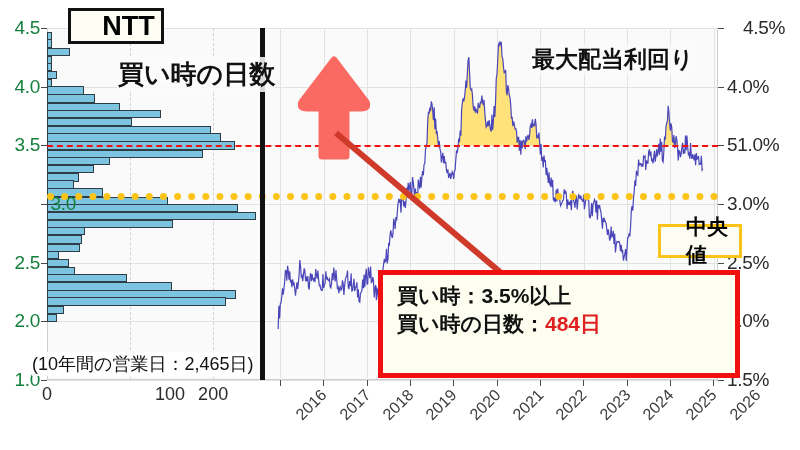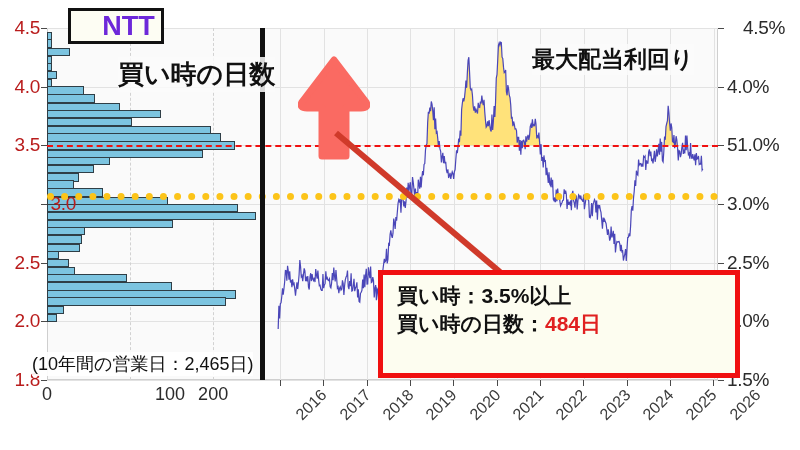--- a/index.html
+++ b/index.html
@@ -10,42 +10,42 @@
   .panel{position:absolute;background:#fafafa;box-sizing:border-box;}
   #hist-panel{left:47px;top:28px;width:216px;height:352px;border:1px solid #cfcfcf;border-right:none;}
   #ts-panel{left:263px;top:28px;width:455px;height:352px;border:1px solid #cfcfcf;border-left:none;}
 
   .vgrid,.hgrid{position:absolute;background:#e2e2e2;}
   .hgrid{height:1px;left:0;right:0;}
   .vgrid{width:1px;top:0;bottom:0;}
   .vgrid.dash{width:0;border-left:1px dashed #d2d2d2;background:none;}
 
   
-  .ylab{position:absolute;right:0;font-size:19px;color:#b91c1c;text-align:right;transform:translateY(-50%);letter-spacing:-.3px;}
+  .ylab{position:absolute;right:0;font-size:19px;color:#15803d;text-align:right;transform:translateY(-50%);letter-spacing:-.3px;}
   .ylab-r{position:absolute;left:0;font-size:19px;color:#2b2b2b;text-align:left;transform:translateY(-50%);letter-spacing:-.3px;}
   .tick{position:absolute;background:#4a4a4a;height:1px;width:6px;}
   .xlab{position:absolute;font-size:18px;color:#2b2b2b;transform:translateX(-50%);}
   .xlab-rot{position:absolute;font-size:16px;color:#3a3a3a;transform-origin:right top;transform:rotate(-45deg);white-space:nowrap;}
 
   
   .bar{position:absolute;background:#7cc4e0;border:1.5px solid #2f3e46;box-sizing:border-box;}
 
   
   #line-threshold{position:absolute;left:47px;width:671px;height:0;border-top:2.5px dashed #f01010;z-index:9;}
   #line-median{position:absolute;left:47px;width:671px;height:0;border-top:7px dotted #fcc419;z-index:9;}
 
   
   #divider{position:absolute;left:260px;top:28px;width:5px;height:352px;background:#111;z-index:14;}
 
   
   #ts-svg{position:absolute;left:263px;top:28px;width:455px;height:352px;z-index:8;}
 
   
   .boxlbl{position:absolute;background:#fdfdf3;display:flex;align-items:center;justify-content:center;
-          font-weight:bold;color:#6d28d9;box-sizing:border-box;z-index:20;padding-left:25px;}
+          font-weight:bold;color:#000000;box-sizing:border-box;z-index:20;padding-left:25px;}
   #ntt-label{left:68px;top:8px;width:96px;height:36px;border:3.5px solid #111;font-size:27px;}
   #median-label{left:658px;top:224px;width:84px;height:34px;border:3.5px solid #fcc419;font-size:21px;}
 
   .plainlbl{position:absolute;font-weight:bold;color:#111;background:rgba(250,250,250,.86);z-index:18;white-space:nowrap;}
   #hist-title{left:118px;top:57px;font-size:26px;}
   #ts-title{left:532px;top:44px;font-size:23px;font-family:Liberation Mono, monospace;}
   #bizdays{left:32px;top:352px;font-size:18px;font-weight:normal;background:rgba(255,255,255,.9);}
 
   
   #annot{position:absolute;left:378px;top:270px;width:362px;height:108px;background:#fdfdf0;
@@ -131,21 +131,21 @@
   <svg id="ts-svg" viewBox="0 0 455 352" preserveAspectRatio="none">
     <path id="ts-fill" fill="#ffe27a" stroke="none" d="M163.22 117.33 L163.22 117.28 L163.94 115.67 L164.67 94.37 L165.39 83.68 L166.11 85.60 L166.83 79.65 L167.56 83.17 L168.28 73.48 L169.00 76.20 L169.72 82.66 L170.44 92.26 L171.17 79.36 L171.89 101.17 L172.61 90.50 L173.33 104.82 L174.06 103.87 L174.78 110.92 L175.50 117.33 Z M176.22 117.33 L176.22 112.98 L176.94 117.33 Z M195.72 117.33 L195.72 110.49 L196.44 114.26 L197.17 102.57 L197.89 107.68 L198.61 81.80 L199.33 75.23 L200.06 70.23 L200.78 73.28 L201.50 69.59 L202.22 62.48 L202.94 52.46 L203.67 59.84 L204.39 44.13 L205.11 32.40 L205.83 29.17 L206.56 44.23 L207.28 60.06 L208.00 61.82 L208.72 61.03 L209.44 67.18 L210.17 78.23 L210.89 82.57 L211.61 78.29 L212.33 84.74 L213.06 81.49 L213.78 83.24 L214.50 85.58 L215.22 74.88 L215.94 79.18 L216.67 79.45 L217.39 73.56 L218.11 75.46 L218.83 67.54 L219.56 73.93 L220.28 77.12 L221.00 71.79 L221.72 83.45 L222.44 92.25 L223.17 99.17 L223.89 98.04 L224.61 93.27 L225.33 98.17 L226.06 92.21 L226.78 97.11 L227.50 101.96 L228.22 103.54 L228.94 86.49 L229.67 102.04 L230.39 93.30 L231.11 78.08 L231.83 88.98 L232.56 73.98 L233.28 50.06 L234.00 46.62 L234.72 32.30 L235.44 17.36 L236.17 14.87 L236.89 17.27 L237.61 14.19 L238.33 14.63 L239.06 29.19 L239.78 30.41 L240.50 39.16 L241.22 44.73 L241.94 43.92 L242.67 41.99 L243.39 63.57 L244.11 67.27 L244.83 57.07 L245.56 60.69 L246.28 67.22 L247.00 69.54 L247.72 76.92 L248.44 90.03 L249.17 89.60 L249.89 98.18 L250.61 93.48 L251.33 96.47 L252.06 100.98 L252.78 100.78 L253.50 102.55 L254.22 114.67 L254.94 109.31 L255.67 109.32 L256.39 117.33 Z M257.11 117.33 L257.11 112.02 L257.83 117.33 Z M258.56 117.33 L258.56 112.69 L259.28 117.33 Z M260.00 117.33 L260.00 112.57 L260.72 112.10 L261.44 114.03 L262.17 117.33 Z M262.89 117.33 L262.89 108.16 L263.61 113.56 L264.33 109.76 L265.06 106.96 L265.78 111.83 L266.50 108.46 L267.22 98.64 L267.94 96.52 L268.67 99.89 L269.39 91.31 L270.11 97.92 L270.83 96.77 L271.56 97.45 L272.28 90.86 L273.00 96.10 L273.72 109.27 L274.44 108.03 L275.17 110.31 L275.89 104.55 L276.61 115.06 L277.33 117.33 Z M278.06 117.33 L278.06 116.16 L278.78 117.33 Z M395.78 117.33 L395.78 115.74 L396.50 117.33 Z M397.22 117.33 L397.22 110.41 L397.94 117.33 Z M398.67 117.33 L398.67 113.90 L399.39 117.33 Z M401.56 117.33 L401.56 108.47 L402.28 111.82 L403.00 98.67 L403.72 95.50 L404.44 92.57 L405.17 77.90 L405.89 84.57 L406.61 95.32 L407.33 102.65 L408.06 95.44 L408.78 99.78 L409.50 113.56 L410.22 114.26 L410.94 107.15 L411.67 117.33 Z M412.39 117.33 L412.39 115.65 L413.11 108.23 L413.83 111.85 L414.56 117.33 Z M419.61 117.33 L419.61 114.88 L420.33 117.33 Z M422.50 117.33 L422.50 107.45 L423.22 117.33 Z M423.94 117.33 L423.94 107.55 L424.67 117.33 Z M427.56 117.33 L427.56 115.07 L428.28 117.33 Z "></path>
     <path id="ts-path" fill="none" stroke="#4a46b8" stroke-width="1.2" d="M15.17 300.96 L15.89 277.88 L16.61 290.43 L17.33 275.75 L18.06 274.73 L18.78 268.45 L19.50 260.31 L20.22 266.76 L20.94 260.76 L21.67 253.82 L22.39 242.47 L23.11 242.73 L23.83 252.80 L24.56 237.89 L25.28 242.83 L26.00 251.67 L26.72 243.36 L27.44 254.56 L28.17 251.74 L28.89 259.13 L29.61 251.38 L30.33 256.43 L31.06 255.32 L31.78 261.11 L32.50 267.75 L33.22 260.73 L33.94 254.32 L34.67 261.06 L35.39 254.71 L36.11 246.43 L36.83 232.03 L37.56 238.62 L38.28 248.72 L39.00 247.45 L39.72 253.15 L40.44 247.04 L41.17 240.32 L41.89 242.90 L42.61 253.25 L43.33 248.68 L44.06 253.47 L44.78 248.10 L45.50 259.07 L46.22 261.46 L46.94 249.56 L47.67 245.19 L48.39 253.07 L49.11 246.12 L49.83 251.18 L50.56 252.53 L51.28 249.56 L52.00 254.06 L52.72 240.96 L53.44 246.89 L54.17 250.65 L54.89 242.48 L55.61 251.60 L56.33 257.75 L57.06 257.24 L57.78 261.10 L58.50 262.37 L59.22 262.36 L59.94 246.07 L60.67 260.15 L61.39 256.96 L62.11 255.41 L62.83 243.28 L63.56 251.56 L64.28 249.81 L65.00 252.17 L65.72 252.56 L66.44 250.95 L67.17 258.78 L67.89 259.90 L68.61 254.92 L69.33 245.09 L70.06 252.13 L70.78 239.62 L71.50 248.01 L72.22 253.34 L72.94 242.13 L73.67 250.70 L74.39 260.06 L75.11 258.86 L75.83 265.06 L76.56 260.21 L77.28 258.83 L78.00 262.14 L78.72 261.20 L79.44 252.33 L80.17 255.36 L80.89 267.04 L81.61 257.54 L82.33 251.64 L83.06 249.01 L83.78 247.84 L84.50 242.56 L85.22 258.74 L85.94 261.13 L86.67 253.05 L87.39 258.14 L88.11 245.39 L88.83 263.01 L89.56 262.65 L90.28 257.40 L91.00 250.88 L91.72 263.21 L92.44 260.01 L93.17 258.50 L93.89 254.34 L94.61 269.43 L95.33 261.18 L96.06 273.43 L96.78 274.13 L97.50 265.19 L98.22 264.28 L98.94 262.30 L99.67 251.59 L100.39 260.10 L101.11 246.50 L101.83 259.24 L102.56 247.22 L103.28 240.86 L104.00 256.01 L104.72 255.96 L105.44 239.24 L106.17 245.57 L106.89 250.24 L107.61 238.52 L108.33 254.51 L109.06 253.99 L109.78 249.13 L110.50 252.65 L111.22 269.50 L111.94 260.29 L112.67 257.12 L113.39 272.27 L114.11 260.79 L114.83 262.21 L115.56 271.63 L116.28 263.62 L117.00 253.84 L117.72 250.80 L118.44 245.75 L119.17 258.24 L119.89 241.96 L120.61 236.22 L121.33 230.80 L122.06 233.82 L122.78 232.69 L123.50 220.71 L124.22 235.51 L124.94 231.28 L125.67 215.81 L126.39 216.63 L127.11 206.31 L127.83 202.24 L128.56 207.62 L129.28 209.89 L130.00 205.17 L130.72 190.54 L131.44 194.57 L132.17 200.86 L132.89 188.98 L133.61 192.60 L134.33 183.98 L135.06 175.41 L135.78 171.87 L136.50 173.58 L137.22 170.98 L137.94 184.76 L138.67 171.58 L139.39 169.56 L140.11 171.58 L140.83 178.39 L141.56 173.34 L142.28 180.01 L143.00 173.52 L143.72 159.52 L144.44 169.72 L145.17 154.83 L145.89 163.79 L146.61 157.91 L147.33 154.20 L148.06 169.52 L148.78 166.74 L149.50 149.13 L150.22 154.17 L150.94 160.84 L151.67 168.56 L152.39 160.50 L153.11 170.45 L153.83 164.17 L154.56 171.38 L155.28 151.68 L156.00 156.44 L156.72 160.72 L157.44 148.83 L158.17 159.34 L158.89 149.27 L159.61 143.06 L160.33 147.31 L161.06 136.45 L161.78 135.55 L162.50 121.72 L163.22 117.28 L163.94 115.67 L164.67 94.37 L165.39 83.68 L166.11 85.60 L166.83 79.65 L167.56 83.17 L168.28 73.48 L169.00 76.20 L169.72 82.66 L170.44 92.26 L171.17 79.36 L171.89 101.17 L172.61 90.50 L173.33 104.82 L174.06 103.87 L174.78 110.92 L175.50 119.18 L176.22 112.98 L176.94 120.91 L177.67 123.27 L178.39 134.44 L179.11 128.72 L179.83 124.75 L180.56 135.25 L181.28 127.98 L182.00 135.51 L182.72 133.83 L183.44 142.27 L184.17 145.12 L184.89 141.27 L185.61 150.00 L186.33 147.89 L187.06 144.91 L187.78 150.84 L188.50 146.83 L189.22 143.78 L189.94 145.67 L190.67 150.88 L191.39 143.71 L192.11 141.55 L192.83 131.22 L193.56 122.21 L194.28 125.07 L195.00 119.18 L195.72 110.49 L196.44 114.26 L197.17 102.57 L197.89 107.68 L198.61 81.80 L199.33 75.23 L200.06 70.23 L200.78 73.28 L201.50 69.59 L202.22 62.48 L202.94 52.46 L203.67 59.84 L204.39 44.13 L205.11 32.40 L205.83 29.17 L206.56 44.23 L207.28 60.06 L208.00 61.82 L208.72 61.03 L209.44 67.18 L210.17 78.23 L210.89 82.57 L211.61 78.29 L212.33 84.74 L213.06 81.49 L213.78 83.24 L214.50 85.58 L215.22 74.88 L215.94 79.18 L216.67 79.45 L217.39 73.56 L218.11 75.46 L218.83 67.54 L219.56 73.93 L220.28 77.12 L221.00 71.79 L221.72 83.45 L222.44 92.25 L223.17 99.17 L223.89 98.04 L224.61 93.27 L225.33 98.17 L226.06 92.21 L226.78 97.11 L227.50 101.96 L228.22 103.54 L228.94 86.49 L229.67 102.04 L230.39 93.30 L231.11 78.08 L231.83 88.98 L232.56 73.98 L233.28 50.06 L234.00 46.62 L234.72 32.30 L235.44 17.36 L236.17 14.87 L236.89 17.27 L237.61 14.19 L238.33 14.63 L239.06 29.19 L239.78 30.41 L240.50 39.16 L241.22 44.73 L241.94 43.92 L242.67 41.99 L243.39 63.57 L244.11 67.27 L244.83 57.07 L245.56 60.69 L246.28 67.22 L247.00 69.54 L247.72 76.92 L248.44 90.03 L249.17 89.60 L249.89 98.18 L250.61 93.48 L251.33 96.47 L252.06 100.98 L252.78 100.78 L253.50 102.55 L254.22 114.67 L254.94 109.31 L255.67 109.32 L256.39 122.65 L257.11 112.02 L257.83 126.66 L258.56 112.69 L259.28 120.12 L260.00 112.57 L260.72 112.10 L261.44 114.03 L262.17 121.27 L262.89 108.16 L263.61 113.56 L264.33 109.76 L265.06 106.96 L265.78 111.83 L266.50 108.46 L267.22 98.64 L267.94 96.52 L268.67 99.89 L269.39 91.31 L270.11 97.92 L270.83 96.77 L271.56 97.45 L272.28 90.86 L273.00 96.10 L273.72 109.27 L274.44 108.03 L275.17 110.31 L275.89 104.55 L276.61 115.06 L277.33 126.38 L278.06 116.16 L278.78 132.94 L279.50 128.93 L280.22 139.41 L280.94 127.43 L281.67 133.24 L282.39 132.79 L283.11 147.12 L283.83 139.90 L284.56 147.14 L285.28 154.90 L286.00 144.26 L286.72 155.84 L287.44 157.47 L288.17 149.55 L288.89 159.33 L289.61 151.71 L290.33 171.38 L291.06 172.71 L291.78 169.28 L292.50 174.16 L293.22 161.49 L293.94 173.13 L294.67 160.64 L295.39 168.20 L296.11 165.93 L296.83 172.96 L297.56 177.76 L298.28 176.00 L299.00 174.78 L299.72 172.43 L300.44 172.16 L301.17 161.23 L301.89 165.81 L302.61 162.62 L303.33 166.39 L304.06 181.02 L304.78 171.43 L305.50 176.82 L306.22 174.76 L306.94 176.35 L307.67 172.44 L308.39 182.26 L309.11 166.13 L309.83 162.86 L310.56 172.64 L311.28 175.11 L312.00 179.65 L312.72 169.70 L313.44 168.58 L314.17 181.36 L314.89 173.11 L315.61 166.87 L316.33 167.85 L317.06 171.18 L317.78 167.48 L318.50 171.76 L319.22 171.82 L319.94 173.77 L320.67 166.66 L321.39 181.25 L322.11 176.19 L322.83 171.53 L323.56 168.09 L324.28 166.79 L325.00 171.83 L325.72 172.71 L326.44 189.11 L327.17 189.71 L327.89 186.02 L328.61 175.08 L329.33 188.20 L330.06 176.25 L330.78 174.17 L331.50 171.62 L332.22 173.26 L332.94 184.51 L333.67 172.46 L334.39 191.67 L335.11 176.79 L335.83 180.35 L336.56 177.02 L337.28 181.61 L338.00 184.41 L338.72 192.17 L339.44 200.61 L340.17 189.52 L340.89 193.91 L341.61 191.44 L342.33 193.86 L343.06 195.48 L343.78 200.96 L344.50 206.94 L345.22 201.42 L345.94 206.12 L346.67 212.58 L347.39 210.44 L348.11 198.64 L348.83 209.52 L349.56 207.39 L350.28 202.72 L351.00 215.86 L351.72 205.67 L352.44 224.44 L353.17 217.49 L353.89 213.61 L354.61 214.13 L355.33 213.67 L356.06 213.53 L356.78 215.95 L357.50 223.30 L358.22 216.78 L358.94 223.78 L359.67 223.09 L360.39 232.56 L361.11 228.93 L361.83 226.04 L362.56 220.97 L363.28 233.01 L364.00 220.59 L364.72 209.46 L365.44 209.20 L366.17 205.24 L366.89 208.28 L367.61 198.04 L368.33 182.14 L369.06 178.18 L369.78 182.78 L370.50 170.17 L371.22 163.27 L371.94 152.29 L372.67 157.95 L373.39 142.68 L374.11 146.22 L374.83 147.09 L375.56 131.62 L376.28 136.94 L377.00 135.74 L377.72 135.53 L378.44 138.72 L379.17 135.74 L379.89 138.69 L380.61 128.20 L381.33 129.27 L382.06 128.17 L382.78 141.91 L383.50 132.34 L384.22 135.08 L384.94 135.13 L385.67 123.91 L386.39 121.30 L387.11 128.14 L387.83 123.65 L388.56 132.22 L389.28 131.31 L390.00 135.51 L390.72 129.62 L391.44 122.69 L392.17 133.80 L392.89 128.91 L393.61 121.38 L394.33 128.51 L395.06 123.59 L395.78 115.74 L396.50 126.62 L397.22 110.41 L397.94 123.75 L398.67 113.90 L399.39 132.47 L400.11 133.82 L400.83 123.19 L401.56 108.47 L402.28 111.82 L403.00 98.67 L403.72 95.50 L404.44 92.57 L405.17 77.90 L405.89 84.57 L406.61 95.32 L407.33 102.65 L408.06 95.44 L408.78 99.78 L409.50 113.56 L410.22 114.26 L410.94 107.15 L411.67 120.25 L412.39 115.65 L413.11 108.23 L413.83 111.85 L414.56 120.30 L415.28 132.54 L416.00 122.51 L416.72 123.19 L417.44 129.23 L418.17 126.11 L418.89 119.05 L419.61 114.88 L420.33 125.90 L421.06 121.61 L421.78 125.39 L422.50 107.45 L423.22 122.26 L423.94 107.55 L424.67 119.38 L425.39 126.58 L426.11 125.46 L426.83 130.75 L427.56 115.07 L428.28 128.10 L429.00 130.82 L429.72 126.13 L430.44 129.73 L431.17 132.43 L431.89 126.26 L432.61 137.32 L433.33 125.14 L434.06 131.04 L434.78 130.35 L435.50 127.93 L436.22 136.50 L436.94 135.86 L437.67 136.05 L438.39 127.72 L439.11 142.15 L439.83 140.80 "></path>
   </svg>
 
   <div id="line-threshold" style="top: 145.333px;"></div>
   <div id="line-median" style="top: 192.787px;"></div>
   <div id="divider"></div>
 
   <div id="axes-layer">
-      <div class="ylab" style="top: 380px; left: 0px; width: 40px;">1.8</div>
+      <div class="ylab" style="top: 380px; left: 0px; width: 40px;">1.0</div>
       <div class="tick" style="top: 380px; left: 41px;"></div>
       <div class="ylab-r" style="top: 380px; left: 727px;">1.5%</div>
       <div class="tick" style="top: 380px; left: 718px;"></div>
       <div class="ylab" style="top: 321.333px; left: 0px; width: 40px;">2.0</div>
       <div class="tick" style="top: 321.333px; left: 41px;"></div>
       <div class="ylab-r" style="top: 321.333px; left: 727px;">2.0%</div>
       <div class="tick" style="top: 321.333px; left: 718px;"></div>
       <div class="ylab" style="top: 262.667px; left: 0px; width: 40px;">2.5</div>
       <div class="tick" style="top: 262.667px; left: 41px;"></div>
       <div class="ylab-r" style="top: 262.667px; left: 727px;">2.5%</div>
@@ -197,20 +197,21 @@
     <path d="M36 4 L68 46 Q71 52 63 52 L48 52 L48 100 L24 100 L24 52 L9 52 Q1 52 4 46 Z" fill="#fa6a62" stroke="#fa6a62" stroke-width="7" stroke-linejoin="round"></path>
   </svg>
 
   <svg id="leader">
     <line x1="336" y1="133" x2="500" y2="272" stroke="#d03a2a" stroke-width="6"></line>
   </svg>
 
   <div class="boxlbl" id="ntt-label">NTT</div>
   <div class="plainlbl" id="hist-title">買い時の日数</div>
   <div class="plainlbl" id="ts-title">最大配当利回り</div>
+  <div class="boxlbl" id="median-label">中央値</div>
   <div class="plainlbl" id="bizdays">(10年間の営業日：2,465日)</div>
 
   <div id="annot">
     <div><span>買い時：3.5%以上</span></div>
     <div><span>買い時の日数：</span><span class="hl">484日</span></div>
   </div>
 
 </div>
 
 </body></html>

